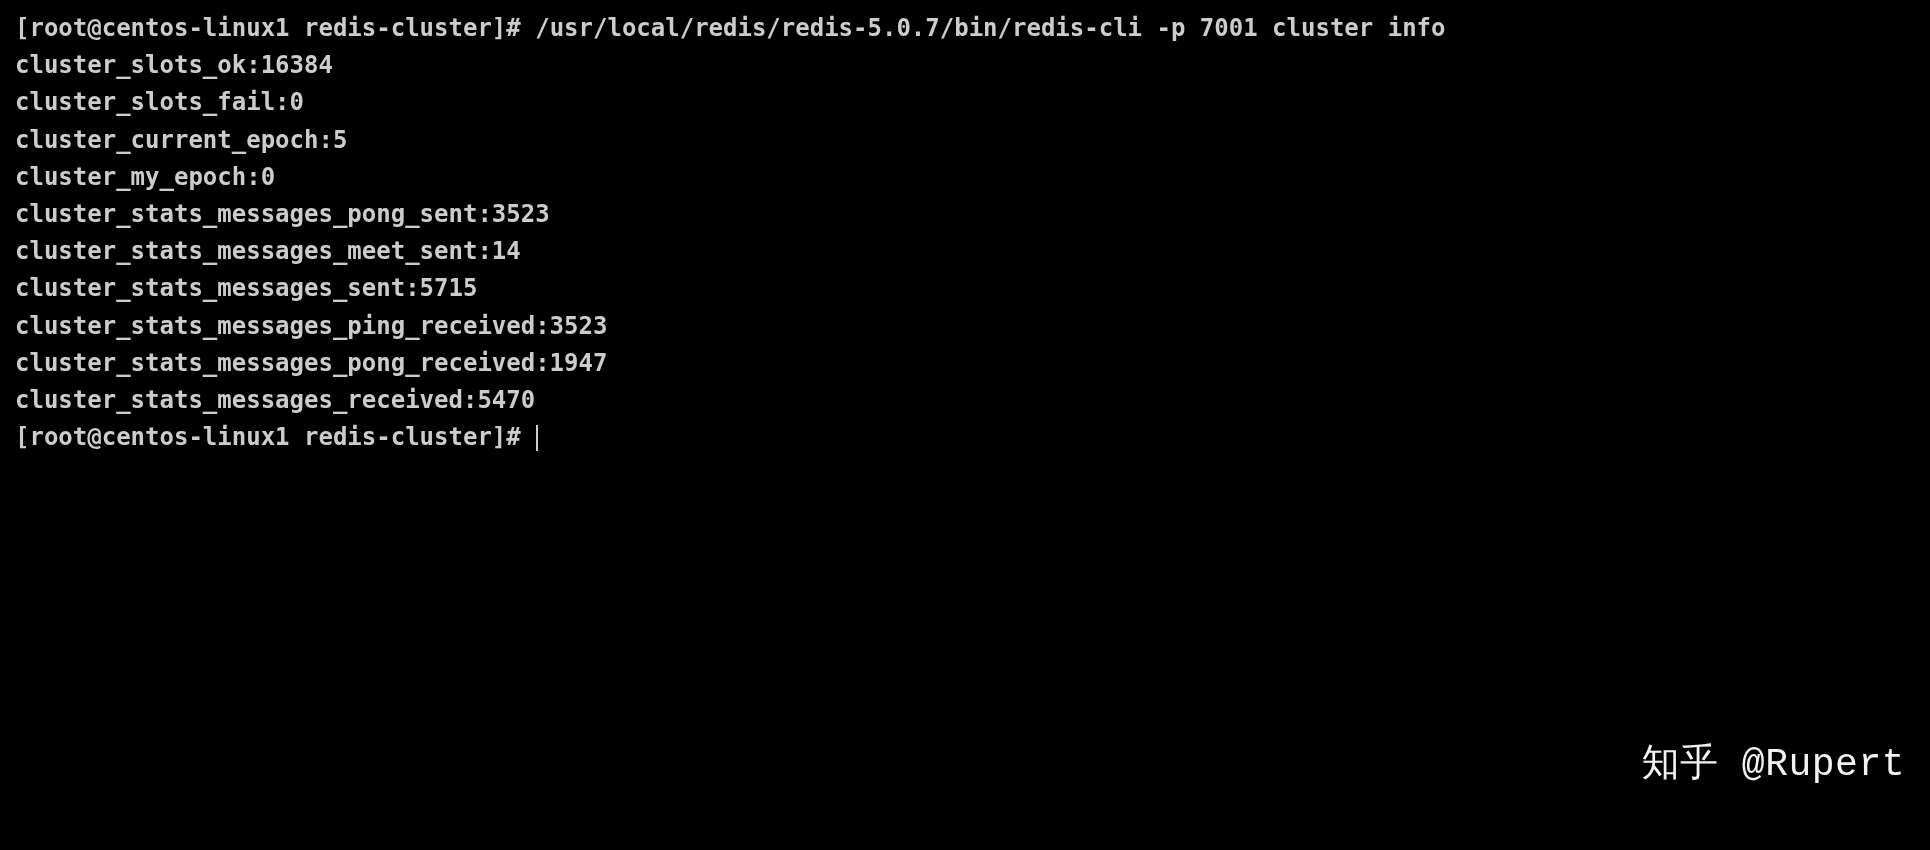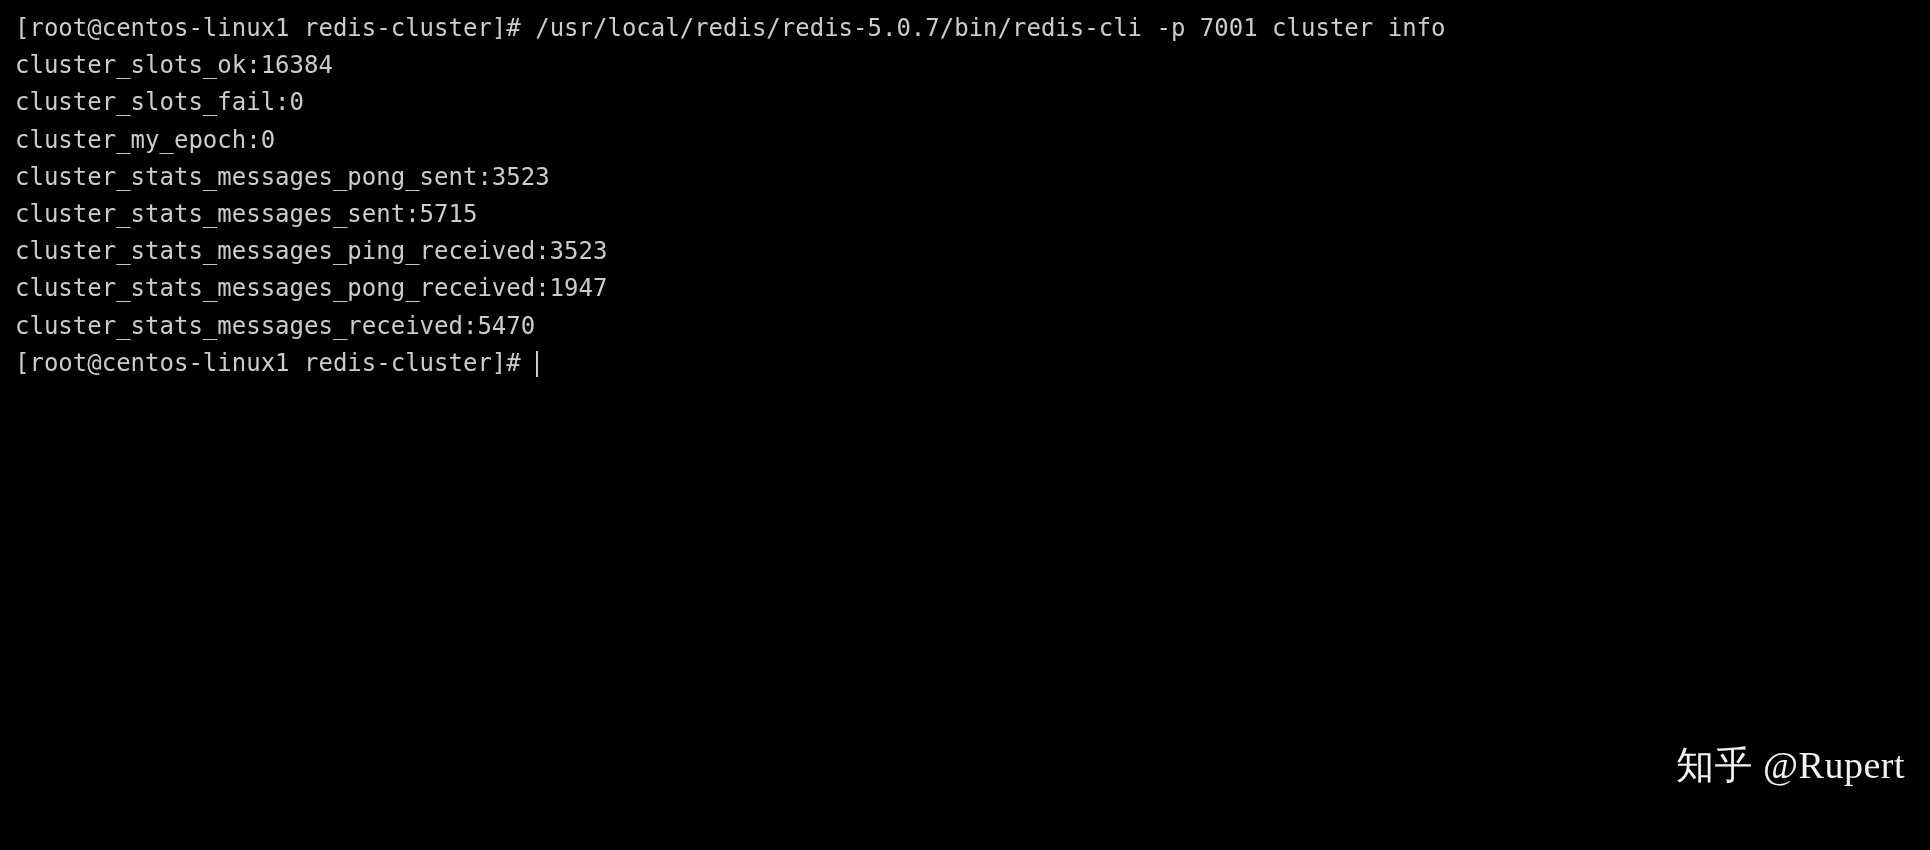--- a/index.html
+++ b/index.html
@@ -11,49 +11,52 @@
       font-size: 24px;
       line-height: 1.55;
       width: 1930px;
       height: 850px;
       box-sizing: border-box;
       position: relative;
       overflow: hidden;
     }
     .terminal-line {
       white-space: pre;
+      font-weight: bold;
     }
     .cursor {
       display: inline-block;
       width: 2px;
       height: 26px;
       background: #cccccc;
       vertical-align: middle;
       margin-left: 1px;
     }
     .watermark {
       position: absolute;
       right: 25px;
       bottom: 55px;
-      font-family: Liberation Serif, serif;
+      font-family: Liberation Mono, monospace;
       font-size: 38px;
       color: #ffffff;
       letter-spacing: 0.5px;
       opacity: 0.95;
     }
   </style>
 </head>
 <body>
 
 <div class="terminal">
   <div class="terminal-line"><span>[root@centos-linux1 redis-cluster]#</span><span> /usr/local/redis/redis-5.0.7/bin/redis-cli -p 7001 cluster info</span></div>
   <div class="terminal-line">cluster_slots_ok:16384</div>
   <div class="terminal-line">cluster_slots_fail:0</div>
+  <div class="terminal-line">cluster_current_epoch:5</div>
   <div class="terminal-line">cluster_my_epoch:0</div>
   <div class="terminal-line">cluster_stats_messages_pong_sent:3523</div>
+  <div class="terminal-line">cluster_stats_messages_meet_sent:14</div>
   <div class="terminal-line">cluster_stats_messages_sent:5715</div>
   <div class="terminal-line">cluster_stats_messages_ping_received:3523</div>
   <div class="terminal-line">cluster_stats_messages_pong_received:1947</div>
   <div class="terminal-line">cluster_stats_messages_received:5470</div>
   <div class="terminal-line"><span>[root@centos-linux1 redis-cluster]# </span><span class="cursor"></span></div>
 </div>
 
 <div class="watermark">知乎 @Rupert</div>
 
 </body></html>

